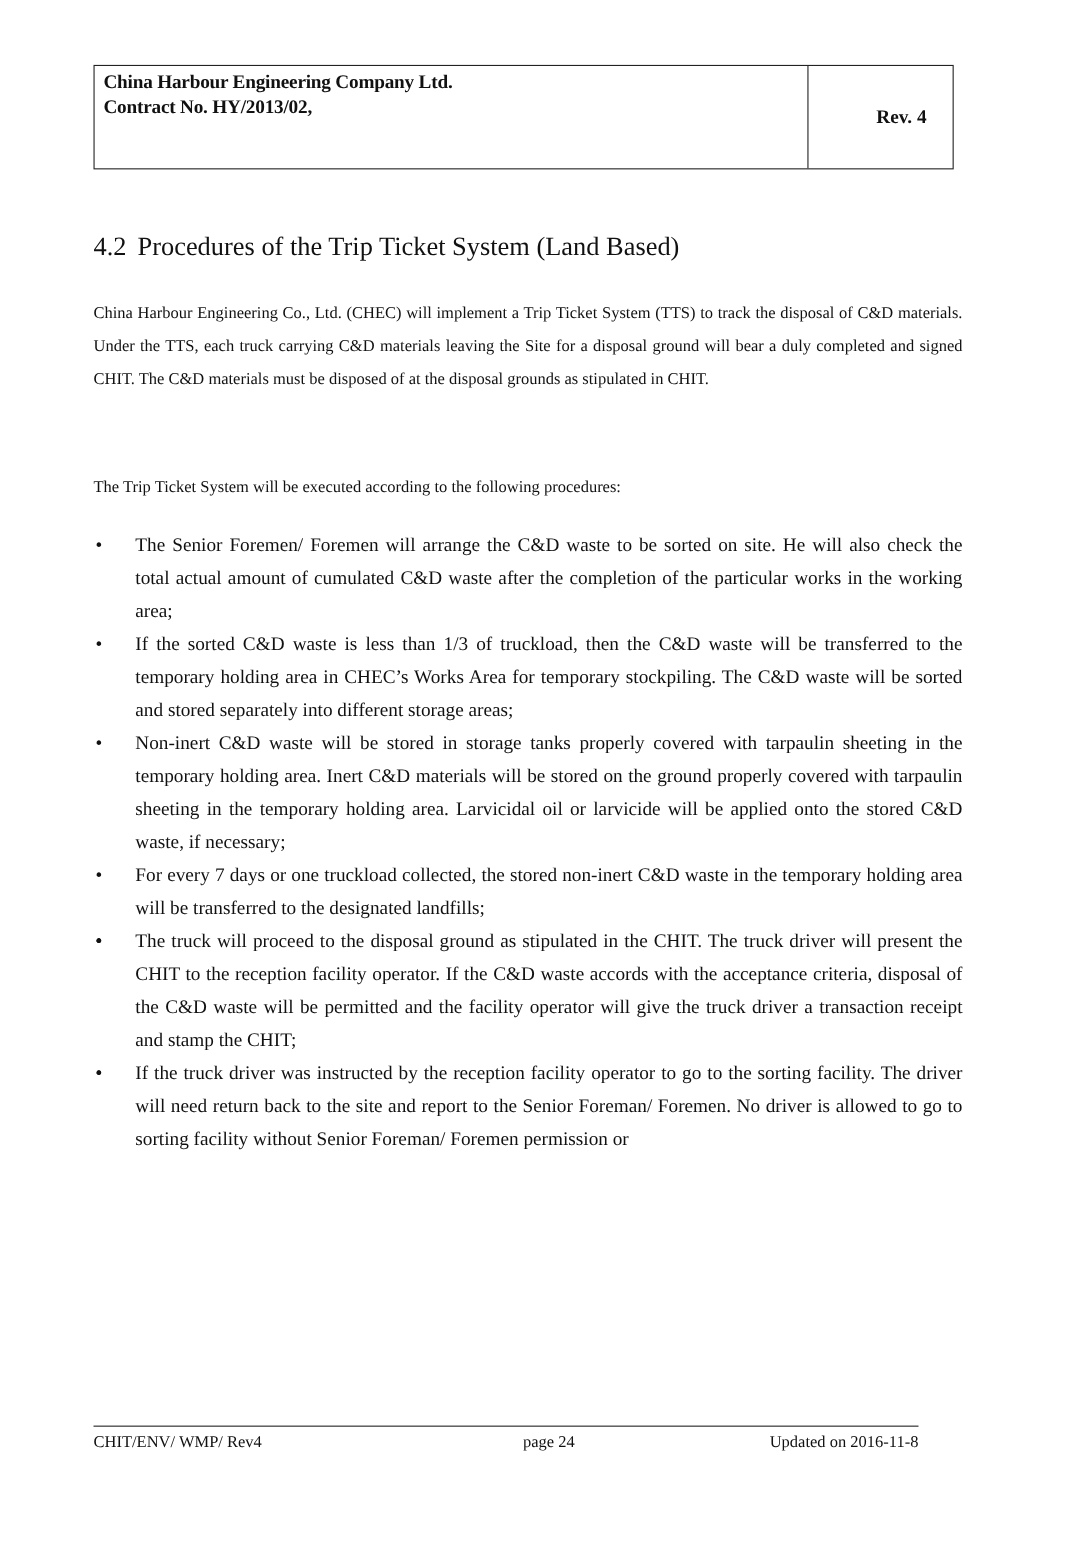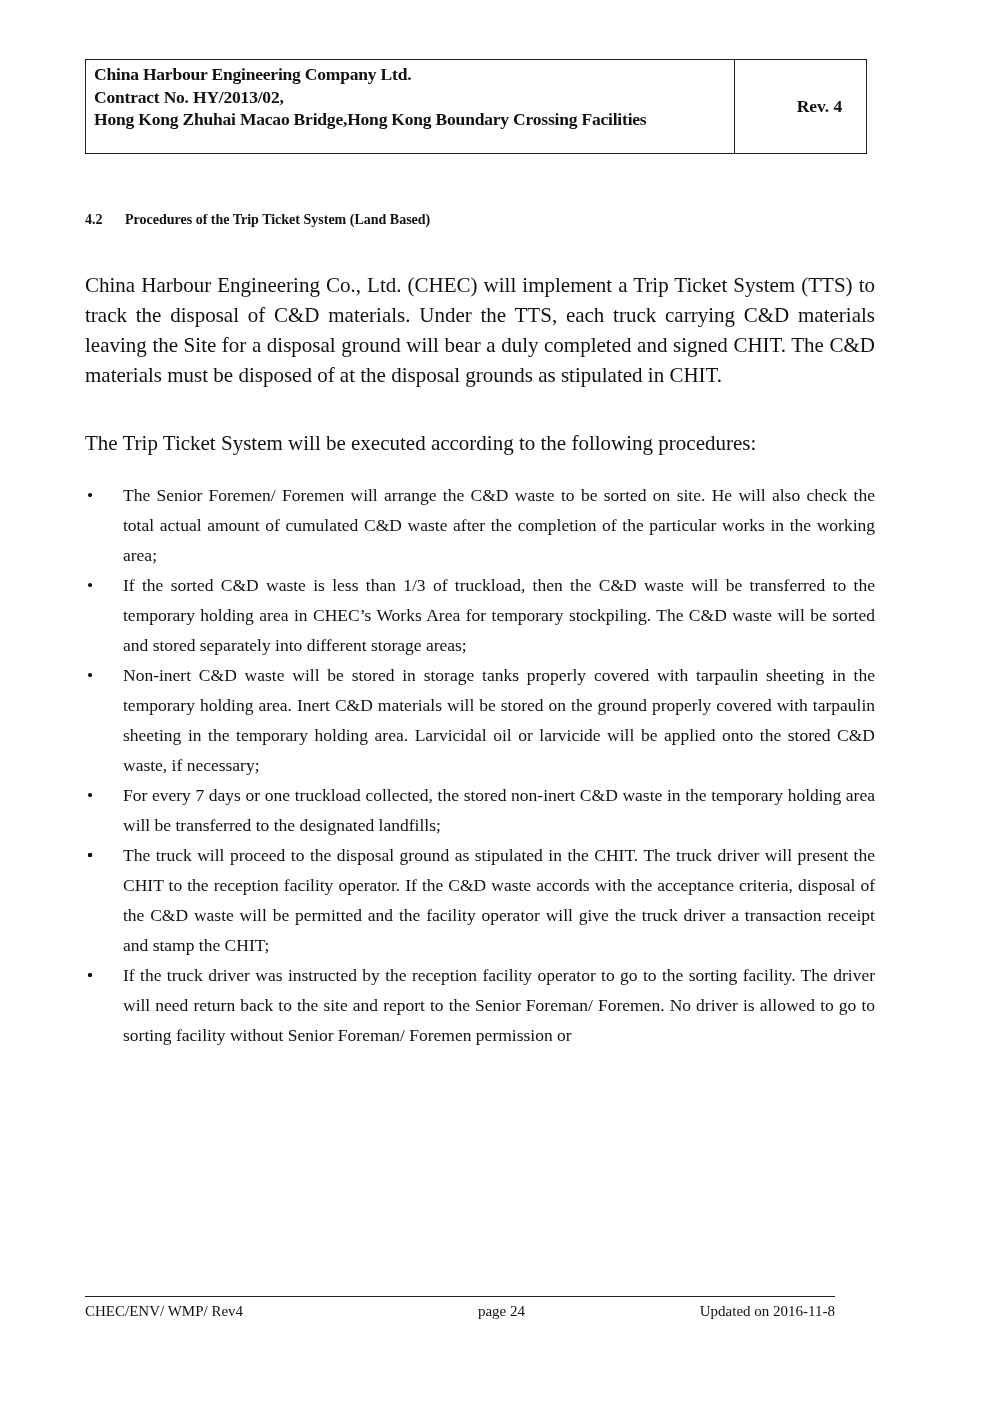--- a/index.html
+++ b/index.html
@@ -15,26 +15,26 @@
     flex: 1; padding: 3px 8px; border-right: 1.5px solid #222;
     font-weight: bold; font-size: 17.5px; line-height: 22.5px;
     letter-spacing: -0.2px;
   }
   .header-right {
     width: 93px; display: flex; align-items: center; justify-content: center;
     font-weight: bold; font-size: 17.5px;
   }
   .section-heading {
     position: absolute; left: 85px; top: 212px;
-    font-weight: bold; font-size: 14px;
+    font-weight: normal; font-size: 24px;
   }
   .section-heading .num { display: inline-block; width: 40px; }
   .body-text {
     position: absolute; left: 85px; width: 790px;
-    font-size: 21px; line-height: 30px; text-align: justify;
+    font-size: 15px; line-height: 30px; text-align: justify;
   }
   .intro { top: 270px; }
   .lead { top: 428px; }
   ul.bullets {
     position: absolute; left: 85px; top: 480px; width: 790px;
     margin: 0; padding: 0; list-style: none;
     font-size: 17.5px; line-height: 30px;
   }
   ul.bullets li {
     position: relative; padding-left: 38px; text-align: justify;
@@ -52,21 +52,20 @@
   }
   .footer span:nth-child(2) { margin-left: 60px; }
 </style>
 </head>
 <body>
 
 <div class="header-box">
   <div class="header-left">
     <div>China Harbour Engineering Company Ltd.</div>
     <div>Contract No. HY/2013/02,</div>
-    <div>Hong Kong Zhuhai Macao Bridge,Hong Kong Boundary Crossing Facilities</div>
   </div>
   <div class="header-right">Rev. 4</div>
 </div>
 
 <div class="section-heading">
   <span class="num">4.2</span><span>Procedures of the Trip Ticket System (Land Based)</span>
 </div>
 
 <p class="body-text intro" style="margin:0">China Harbour Engineering Co., Ltd. (CHEC) will implement a Trip Ticket System (TTS) to track the disposal of C&amp;D materials. Under the TTS, each truck carrying C&amp;D materials leaving the Site for a disposal ground will bear a duly completed and signed CHIT. The C&amp;D materials must be disposed of at the disposal grounds as stipulated in CHIT.</p>
 
@@ -79,16 +78,16 @@
   <li><span class="bullet-icon">•</span><span>For every 7 days or one truckload collected, the stored non-inert C&amp;D waste in the temporary holding area will be transferred to the designated landfills;</span></li>
   <li><span class="bullet-icon">•</span></li>
   <li><span class="bullet-icon">•</span></li>
   <li><span class="bullet-icon">•</span><span>The truck will proceed to the disposal ground as stipulated in the CHIT. The truck driver will present the CHIT to the reception facility operator. If the C&amp;D waste accords with the acceptance criteria, disposal of the C&amp;D waste will be permitted and the facility operator will give the truck driver a transaction receipt and stamp the CHIT;</span></li>
   <li><span class="bullet-icon">•</span></li>
   <li><span class="bullet-icon">•</span><span>If the truck driver was instructed by the reception facility operator to go to the sorting facility. The driver will need return back to the site and report to the Senior Foreman/ Foremen. No driver is allowed to go to sorting facility without Senior Foreman/ Foremen permission or</span></li>
 </ul>
 
 <div class="footer-rule"></div>
 <div class="footer">
-  <span>CHEC/ENV/ WMP/ Rev4</span>
+  <span>CHIT/ENV/ WMP/ Rev4</span>
   <span>page 24</span>
   <span>Updated on 2016-11-8</span>
 </div>
 
 </body></html>

